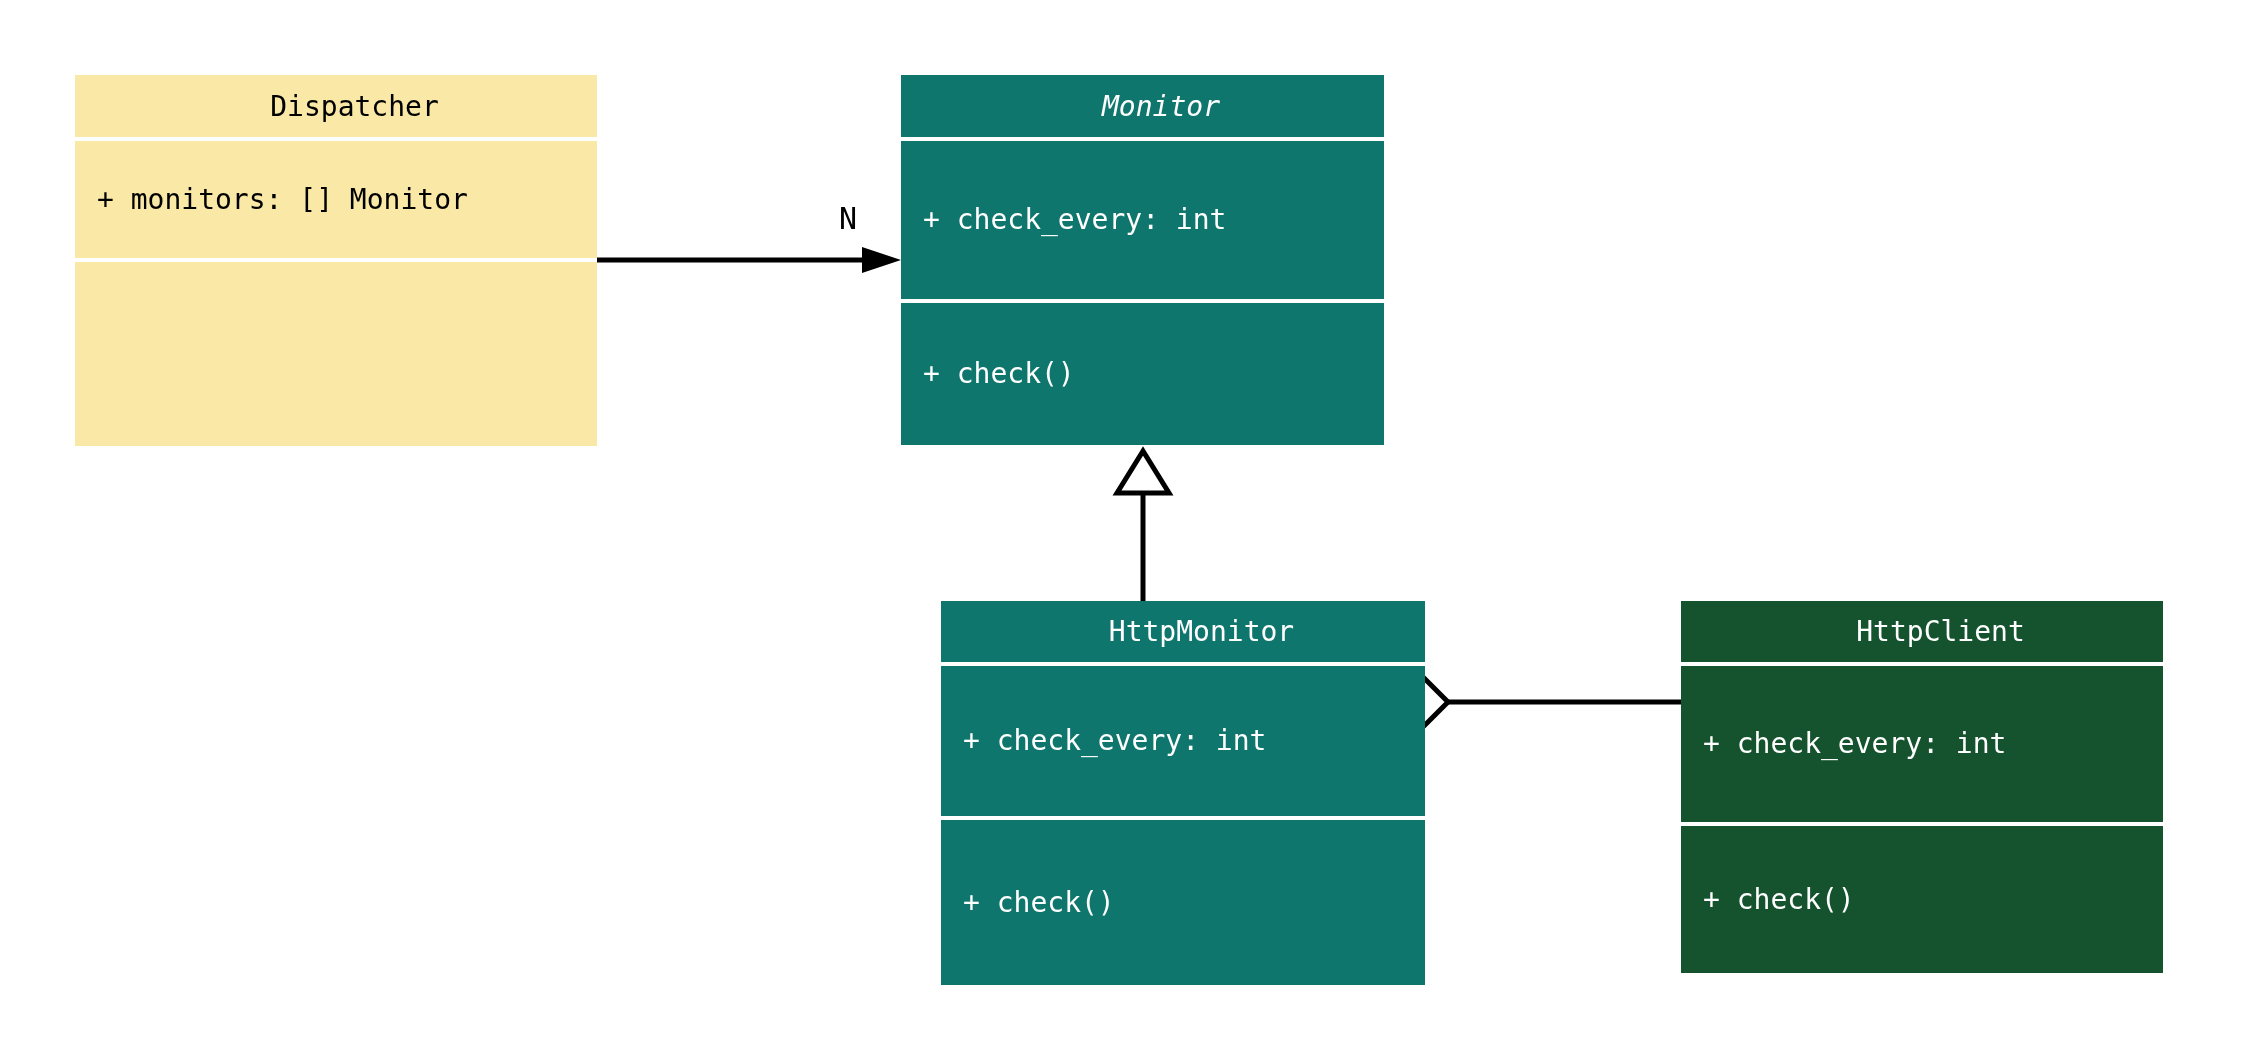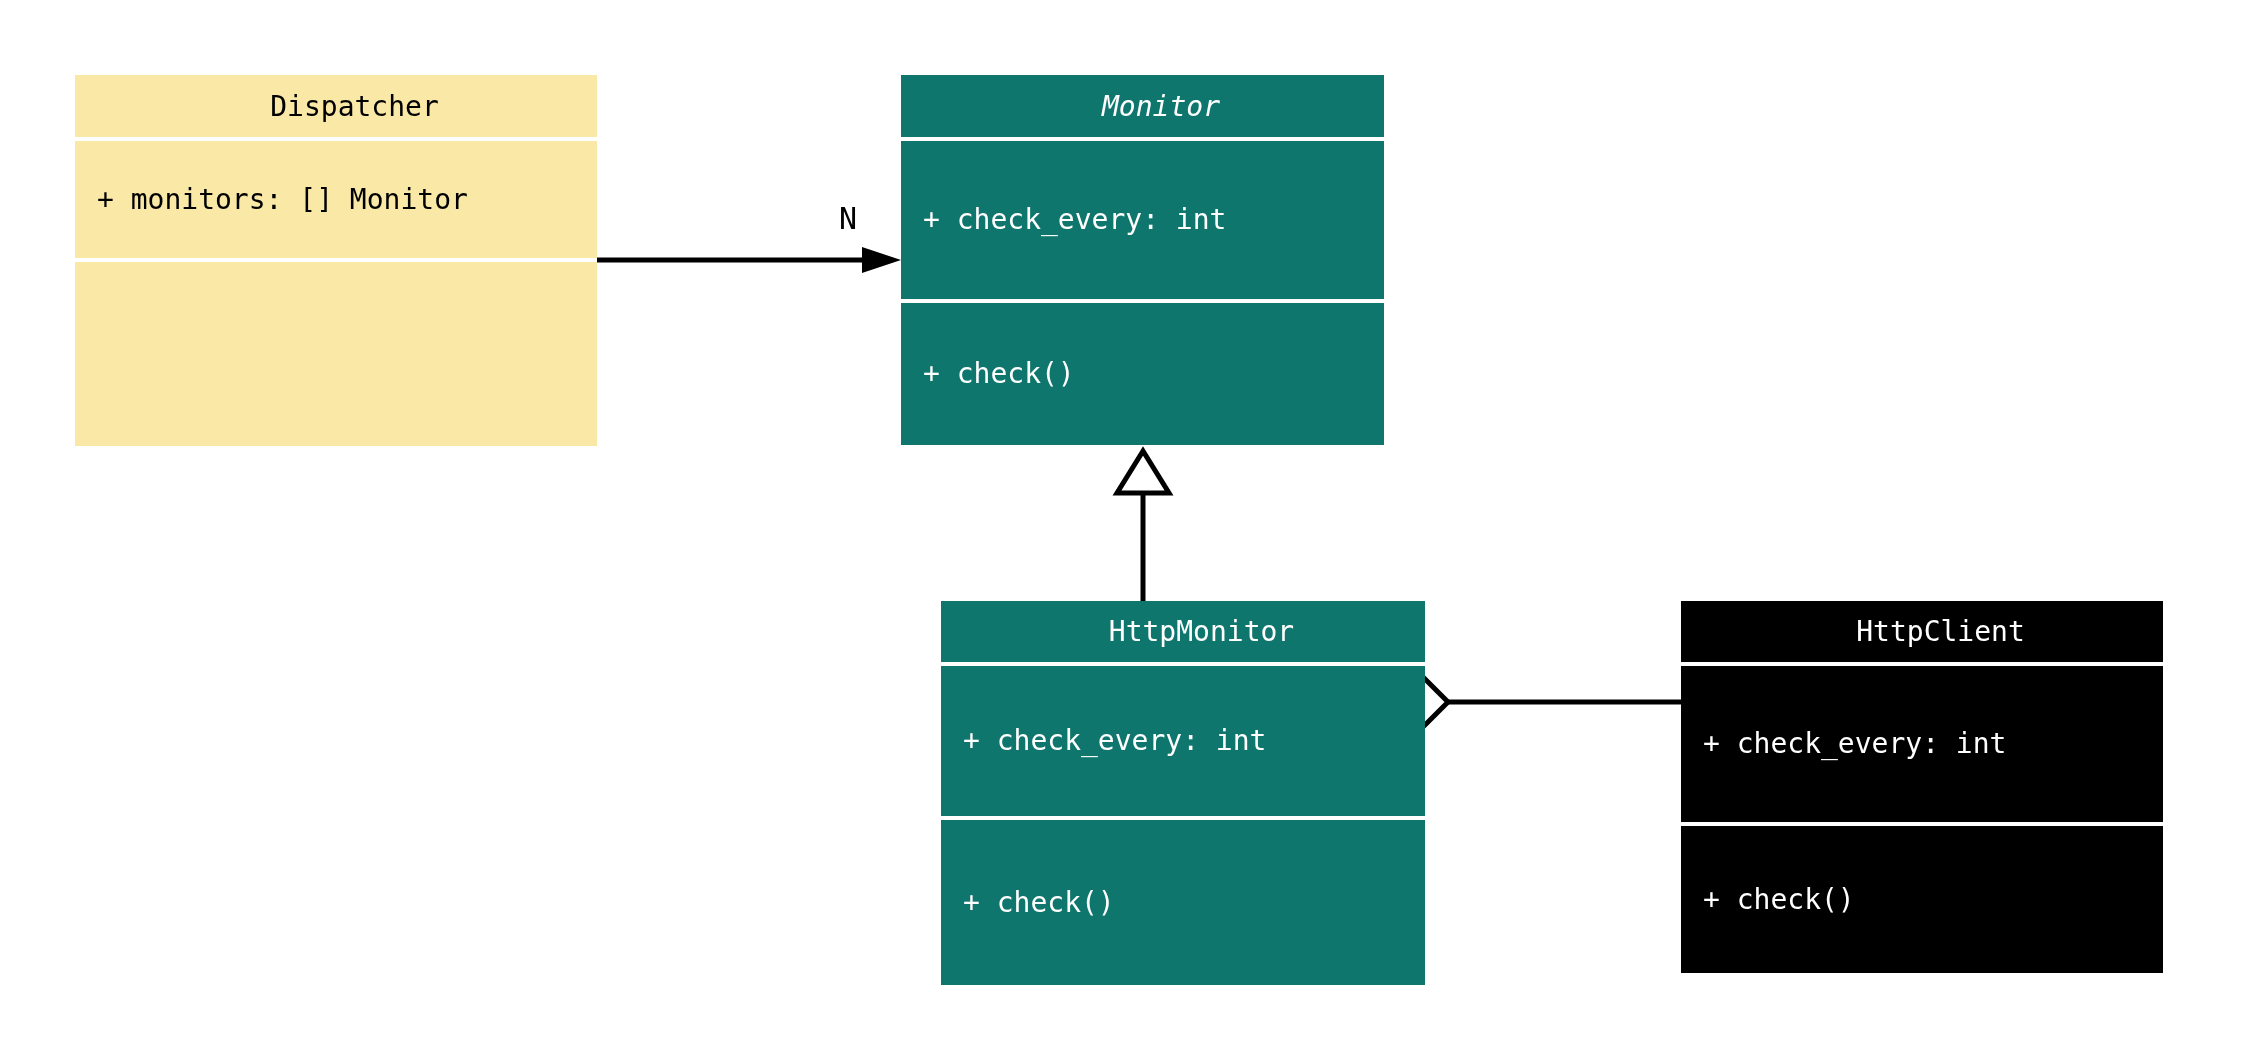--- a/index.html
+++ b/index.html
@@ -49,21 +49,21 @@
     padding-left: 22px;
     font-size: 28px;
     line-height: 32px;
     flex: 0 0 auto;
   }
   .class-box .compartment.grow {
     flex: 1 1 auto;
   }
   .fill-yellow { background: #FAE8A6; color: #000000; }
   .fill-blue   { background: #0f766e; color: #ffffff; }
-  .fill-green  { background: #000000; color: #ffffff; }
+  .fill-green  { background: #14532d; color: #ffffff; }
   .title-italic { font-style: italic; }
   .multiplicity-label {
     position: absolute;
     left: 818px;
     top: 201px;
     width: 60px;
     text-align: center;
     font-size: 30px;
     color: #000000;
   }

